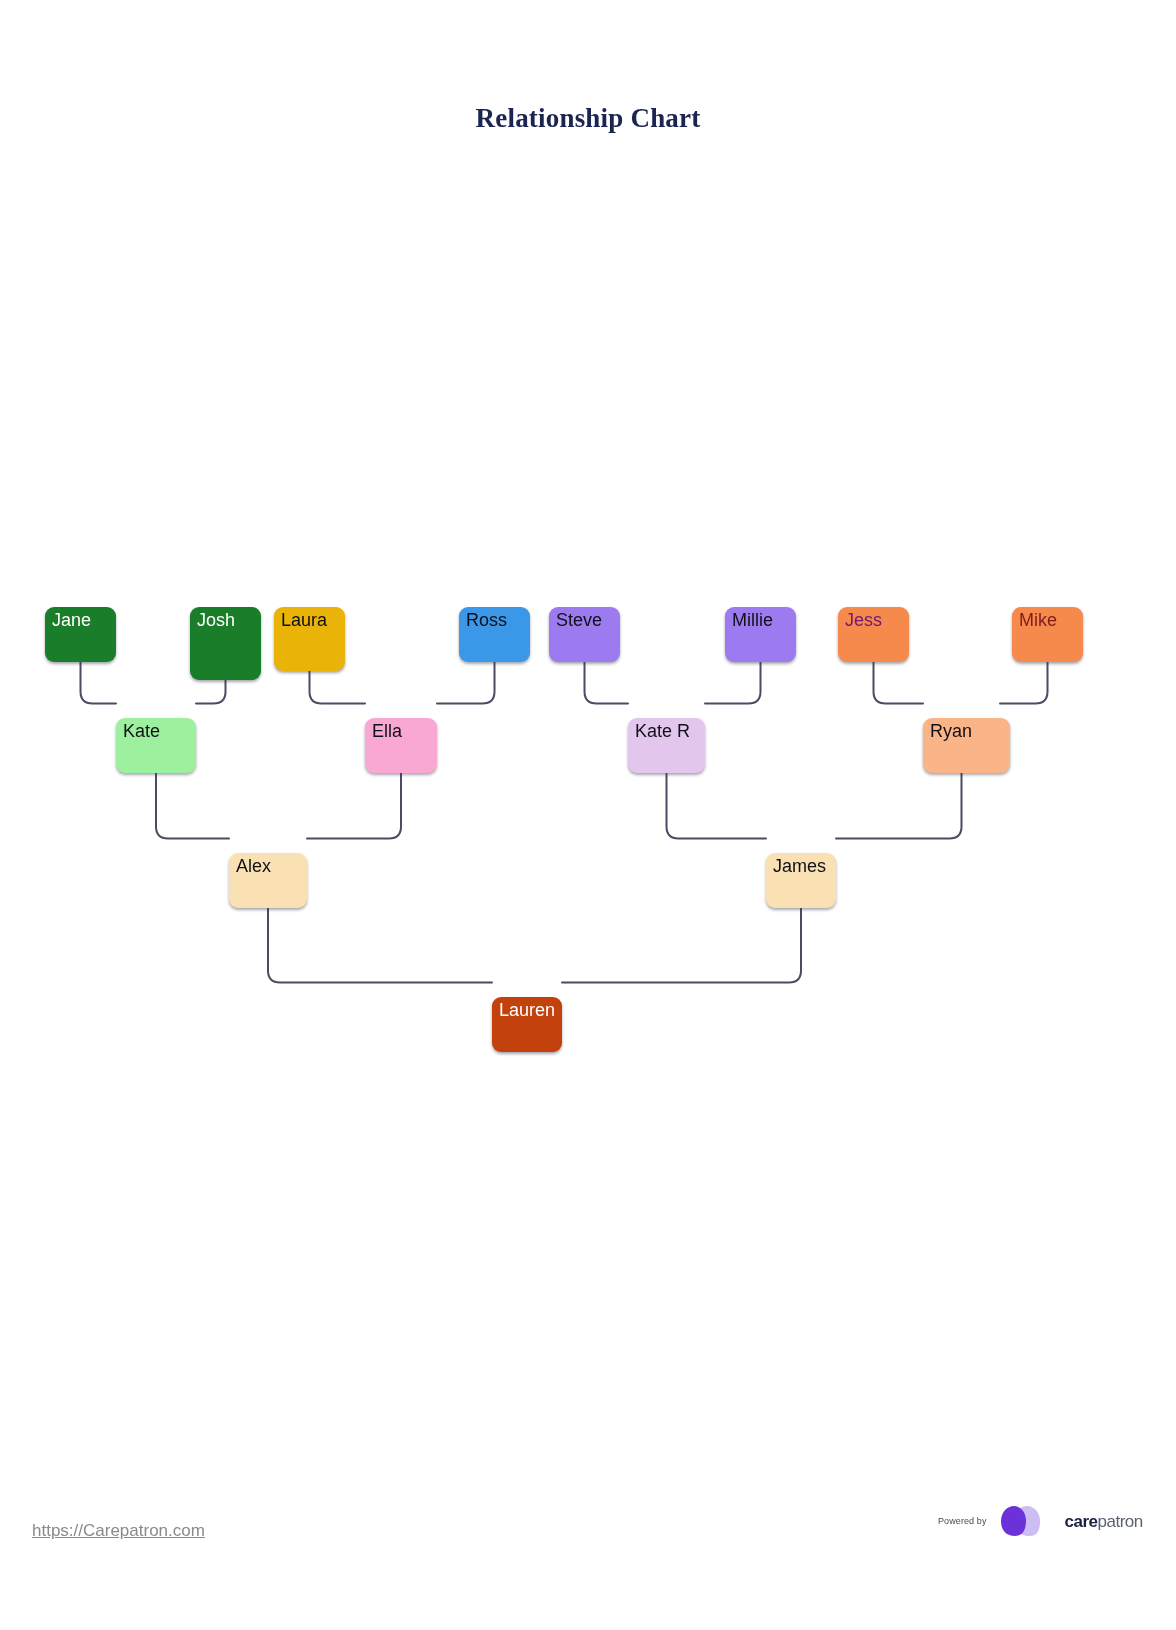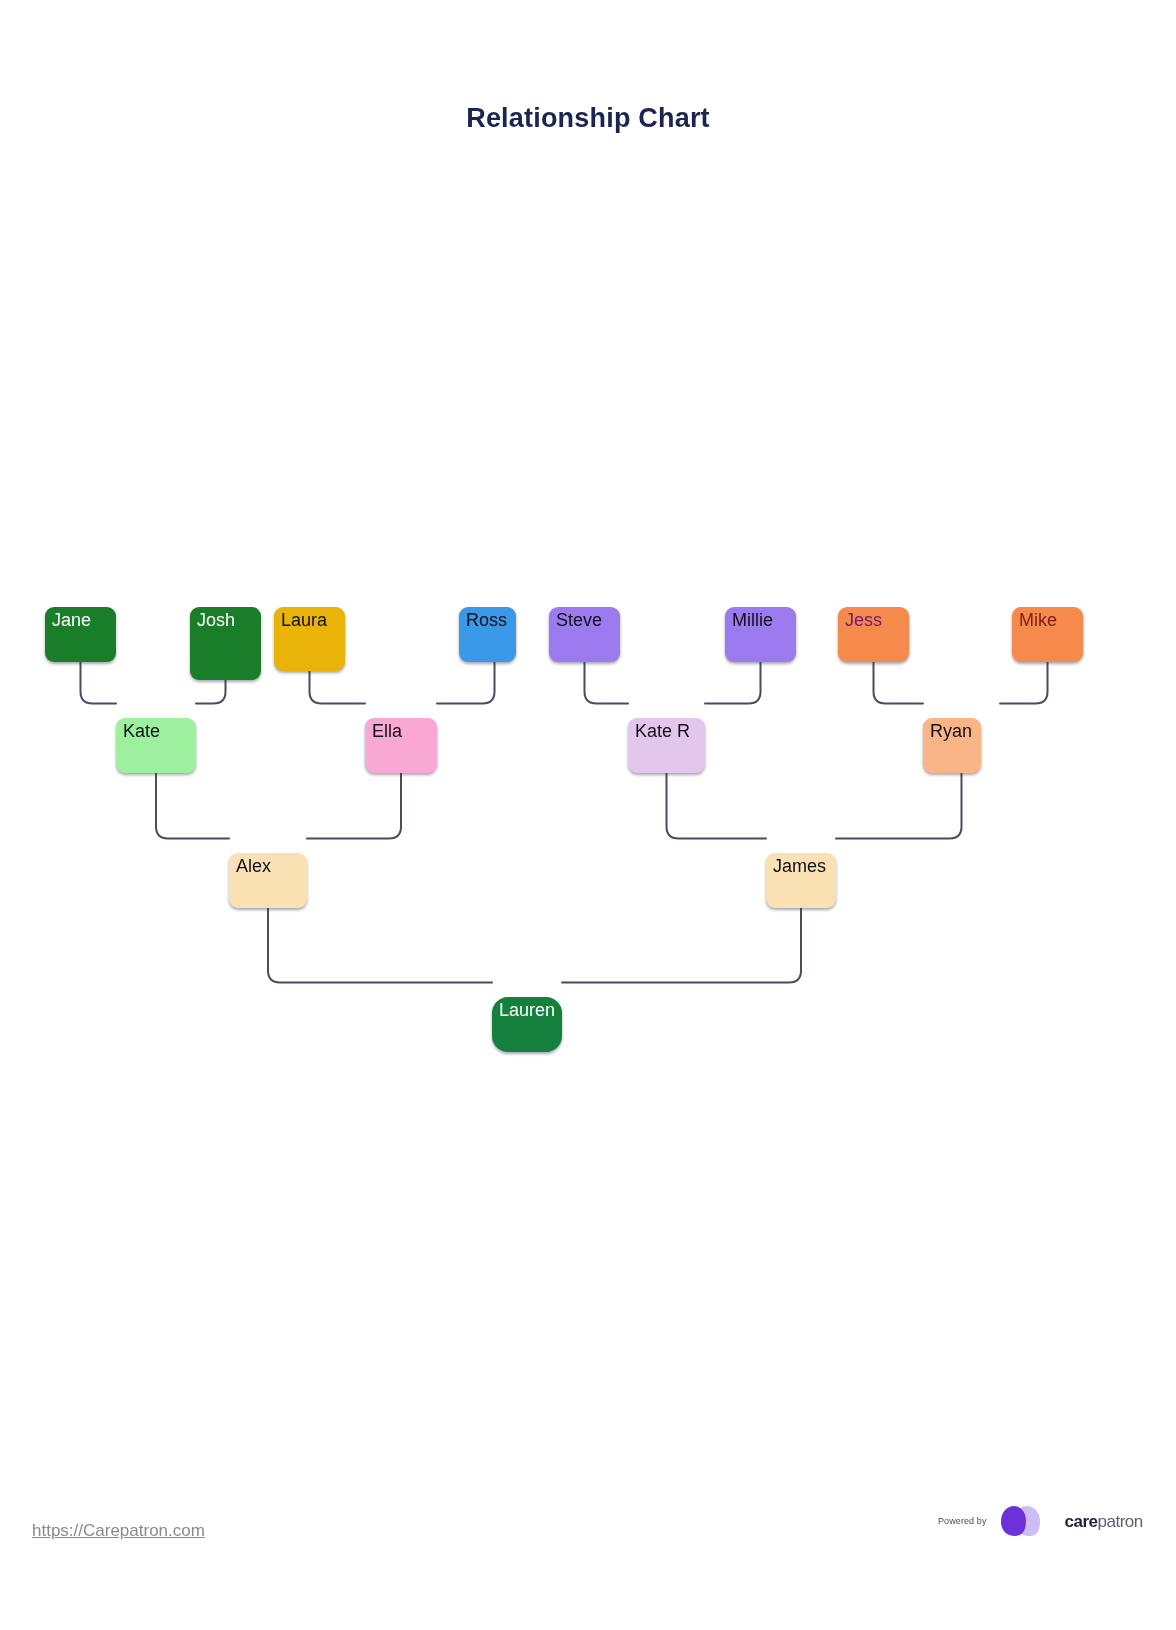--- a/index.html
+++ b/index.html
@@ -20,21 +20,21 @@
   #chart-title {
     position: absolute;
     left: 0;
     top: 103px;
     width: 1176px;
     text-align: center;
     font-size: 27px;
     font-weight: bold;
     color: #1b2550;
     letter-spacing: 0.2px;
-    font-family: Liberation Sans, sans-serif;
+    font-family: Liberation Serif, serif;
   }
   #genogram-svg {
     position: absolute;
     left: 0;
     top: 0;
     width: 1176px;
     height: 1630px;
   }
   .node {
     position: absolute;
@@ -112,21 +112,21 @@
   <div id="nodes-layer">
       <div class="node" style="left: 45px; top: 565px; width: 71px; height: 55px; background: rgb(26, 125, 42);">
         <span class="node-label" style="color: rgb(255, 255, 255);">Jane</span>
       </div>
       <div class="node" style="left: 190px; top: 565px; width: 71px; height: 73px; background: rgb(26, 125, 42);">
         <span class="node-label" style="color: rgb(255, 255, 255);">Josh</span>
       </div>
       <div class="node" style="left: 274px; top: 565px; width: 71px; height: 64px; background: #eab308;">
         <span class="node-label" style="color: rgb(16, 16, 24);">Laura</span>
       </div>
-      <div class="node" style="left: 459px; top: 565px; width: 57px; height: 55px; background: rgb(59, 151, 232);">
+      <div class="node" style="left: 459px; top: 565px; width: 71px; height: 55px; background: rgb(59, 151, 232);">
         <span class="node-label" style="color: rgb(16, 16, 24);">Ross</span>
       </div>
       <div class="node" style="left: 549px; top: 565px; width: 71px; height: 55px; background: rgb(156, 123, 240);">
         <span class="node-label" style="color: rgb(16, 16, 24);">Steve</span>
       </div>
       <div class="node" style="left: 725px; top: 565px; width: 71px; height: 55px; background: rgb(156, 123, 240);">
         <span class="node-label" style="color: rgb(16, 16, 24);">Millie</span>
       </div>
       <div class="node" style="left: 838px; top: 565px; width: 71px; height: 55px; background: rgb(246, 137, 76);">
         <span class="node-label" style="color: #701a75;">Jess</span>
@@ -136,30 +136,30 @@
       </div>
       <div class="node" style="left: 116px; top: 676px; width: 80px; height: 55px; background: rgb(157, 240, 157);">
         <span class="node-label" style="color: rgb(16, 16, 24);">Kate</span>
       </div>
       <div class="node" style="left: 365px; top: 676px; width: 72px; height: 55px; background: #f9a8d4;">
         <span class="node-label" style="color: rgb(16, 16, 24);">Ella</span>
       </div>
       <div class="node" style="left: 628px; top: 676px; width: 77px; height: 55px; background: rgb(226, 198, 236);">
         <span class="node-label" style="color: rgb(16, 16, 24);">Kate R</span>
       </div>
-      <div class="node" style="left: 923px; top: 676px; width: 58px; height: 55px; background: rgb(249, 181, 136);">
+      <div class="node" style="left: 923px; top: 676px; width: 87px; height: 55px; background: rgb(249, 181, 136);">
         <span class="node-label" style="color: rgb(16, 16, 24);">Ryan</span>
       </div>
       <div class="node" style="left: 229px; top: 811px; width: 78px; height: 55px; background: rgb(250, 225, 180);">
         <span class="node-label" style="color: rgb(16, 16, 24);">Alex</span>
       </div>
       <div class="node" style="left: 766px; top: 811px; width: 70px; height: 55px; background: rgb(250, 225, 180);">
         <span class="node-label" style="color: rgb(16, 16, 24);">James</span>
       </div>
-      <div class="node" style="left: 492px; top: 955px; width: 70px; height: 55px; background: #15803d; border-radius: 16px;">
+      <div class="node" style="left: 492px; top: 955px; width: 70px; height: 55px; background: #c2410c;">
         <span class="node-label" style="color: rgb(255, 255, 255);">Lauren</span>
       </div>
     </div>
 
   <a id="footer-url" href="#">https://Carepatron.com</a>
 
   <div id="footer-brand">
     <span id="powered-by-text">Powered by</span>
     <svg id="brand-mark" width="52" height="32" viewBox="0 0 52 32" xmlns="http://www.w3.org/2000/svg">
       <path id="logo-petal-light" d="M30 31 C19 31 14 24 14 16 C14 7.5 20 1 27 1 C34 1 40 7.5 40 16 C40 24 38 31 30 31 Z" fill="#cdbdf5"></path>

